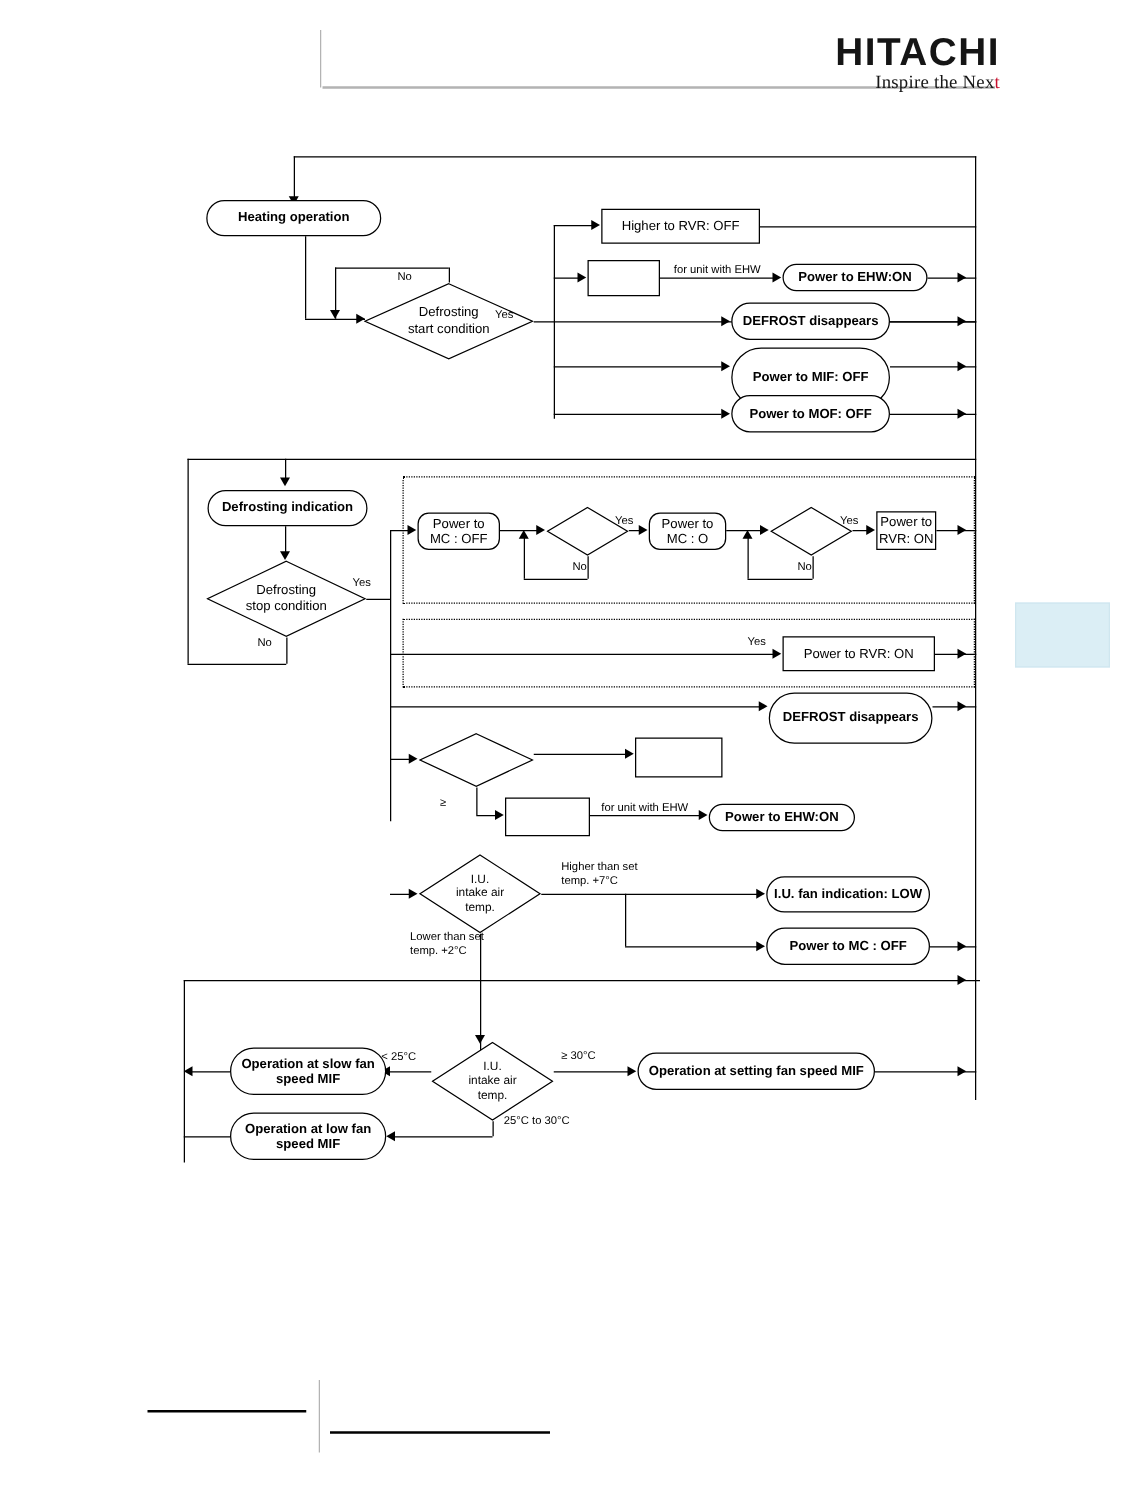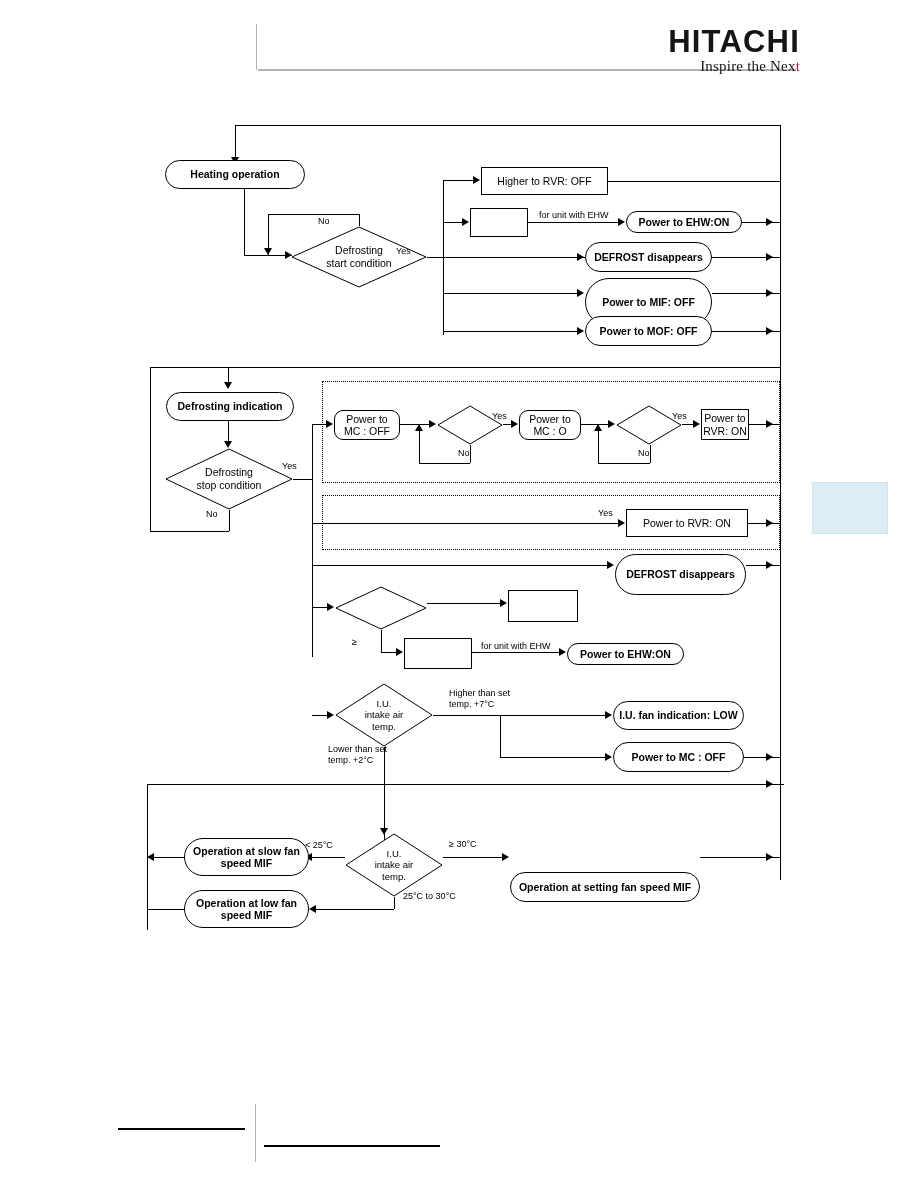--- a/index.html
+++ b/index.html
@@ -345,21 +345,21 @@
     <div class="h" style="left:313px;top:909px;width:81px;"></div>
     <div class="ar ar-l" style="left:309px;top:905px;"></div>
     <div class="node term" style="left:184px;top:890px;width:125px;height:38px;">
       <span style="white-space:pre-line">Operation at low fan
 speed MIF</span>
     </div>
     <div class="h" style="left:147px;top:909px;width:37px;"></div>
 
     <div class="h" style="left:443px;top:857px;width:62px;"></div>
     <div class="ar ar-r" style="left:502px;top:853px;"></div>
-    <div class="node term" style="left:510px;top:872px;width:190px;height:30px;">
+    <div class="node term" style="left:510px;top:842px;width:190px;height:30px;">
       <span>Operation at setting fan speed MIF</span>
     </div>
     <div class="h" style="left:700px;top:857px;width:81px;"></div>
     <div class="ar ar-r" style="left:766px;top:853px;"></div>
 
   </div>
 
   <div class="ftr-vline"></div>
   <div class="ftr-line-l"></div>
   <div class="ftr-line-r"></div>

